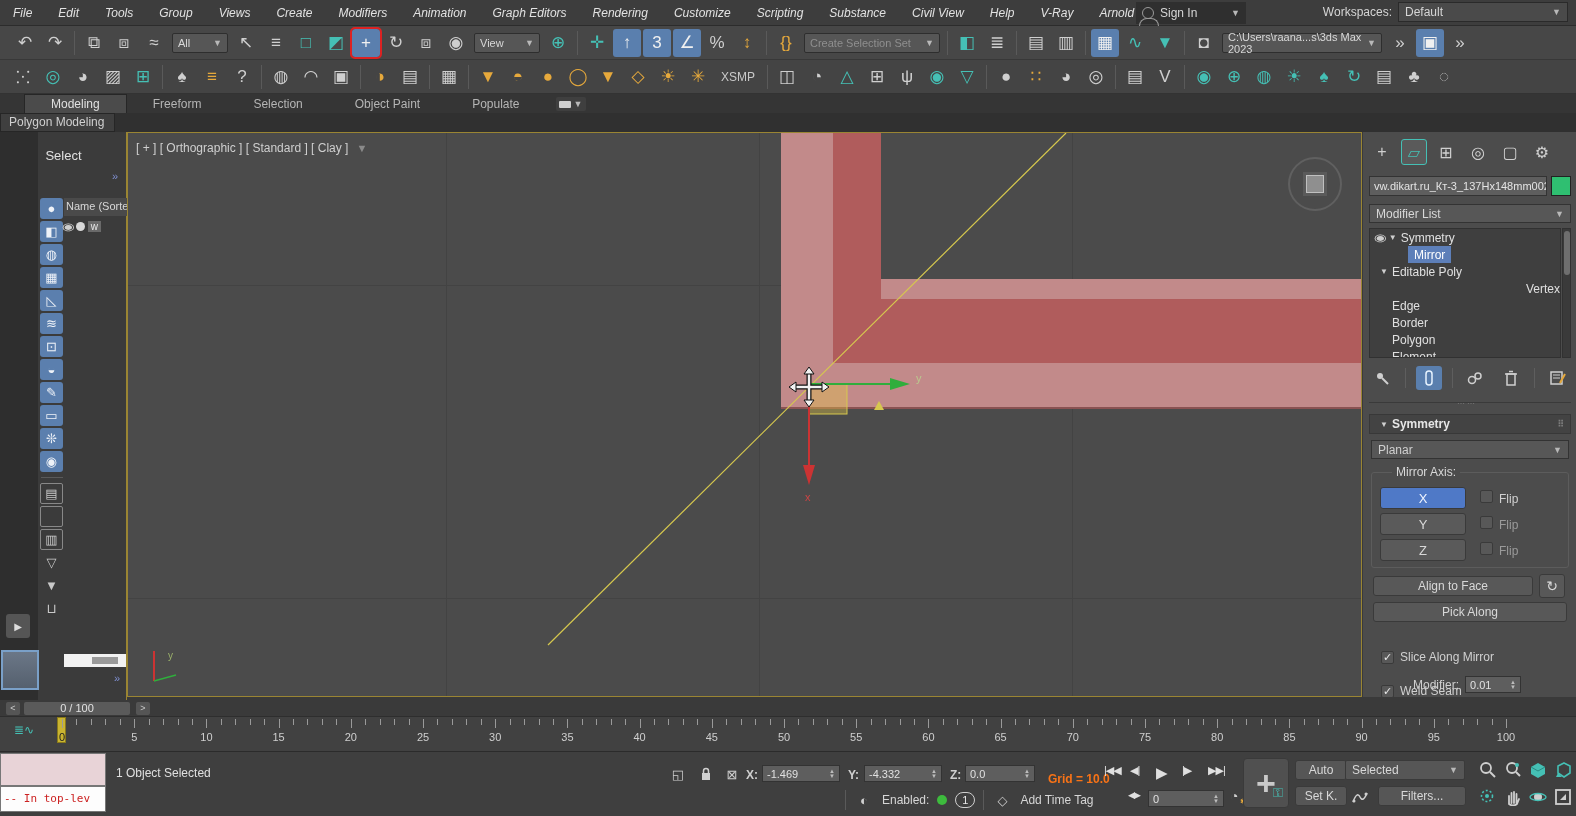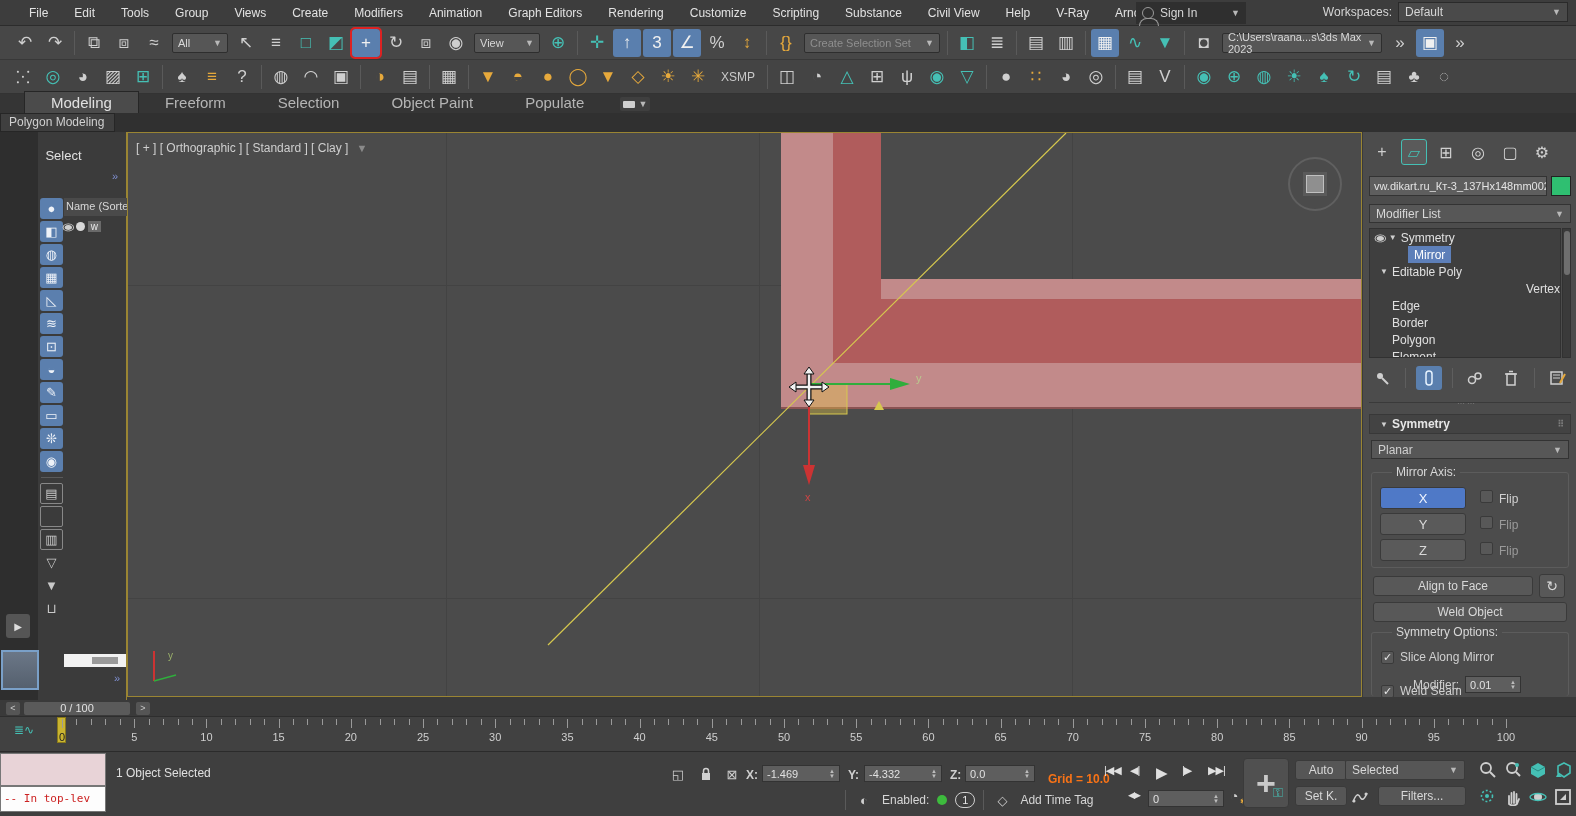--- a/index.html
+++ b/index.html
@@ -3,21 +3,21 @@
 <meta charset="utf-8">
 <style>
   * { box-sizing: border-box; margin: 0; padding: 0; }
   html,body { width:1576px; height:816px; overflow:hidden; background:#3a3a3a;
     font-family:"Liberation Sans", sans-serif; }
   #app { position:relative; width:1576px; height:816px; color:#d6d6d6; font-size:12px; }
   .abs { position:absolute; }
 
   
   #menubar { left:0; top:0; width:1576px; height:26px; background:#3d3d3d; border-bottom:1px solid #2c2c2c; display:flex; align-items:center; }
-  #menu-items { display:flex; align-items:center; padding-left:16px; }
+  #menu-items { display:flex; align-items:center; padding-left:0;font-style:italic; }
   .menu-item { padding:0 13px; color:#e2e2e2; font-size:12px; cursor:default; }
   #signin-box { position:absolute; right:330px; top:2px; width:110px; height:22px; background:#2f2f2f; display:flex; align-items:center; padding:0 6px; }
   .person-glyph { width:12px; height:12px; border:1.5px solid #9a9a9a; border-radius:50%; position:relative; margin-right:6px; }
   .person-glyph:after { content:""; position:absolute; left:-4px; top:10px; width:18px; height:8px; border:1.5px solid #9a9a9a; border-bottom:none; border-radius:8px 8px 0 0; }
   #workspaces { position:absolute; right:8px; top:2px; display:flex; align-items:center; }
   .ws-dd { width:170px; height:20px; background:#4a4a4a; border:1px solid #2a2a2a; display:flex; align-items:center; justify-content:space-between; padding:0 6px; margin-left:6px; }
   .dd-arrow { color:#b8b8b8; font-size:9px; }
 
   
   #toolbar1 { left:0; top:26px; width:1576px; height:34px; background:#474747; border-bottom:1px solid #383838; display:flex; align-items:center; padding-left:10px; }
@@ -28,21 +28,21 @@
   .tb-sep { width:1px; height:24px; background:#5a5a5a; margin:0 4px; flex:0 0 auto; }
   .tb-dd { height:20px; background:#565656; border:1px solid #2e2e2e; border-radius:2px; display:flex; align-items:center; justify-content:space-between; padding:0 5px; font-size:11px; color:#d8d8d8; margin:0 3px; flex:0 0 auto; }
   .tb-dd.grey { color:#8f8f8f; }
   .glyph-yellow { color:#e6a93c !important; }
   .glyph-teal { color:#45c0b5 !important; }
   .glyph-grey { color:#cfcfcf !important; }
   .tb2-label { font-size:12px; color:#c9c9c9; padding:0 8px; }
 
   
   #ribbon-tabs { left:0; top:94px; width:1576px; height:19px; background:#353535; display:flex; align-items:flex-end; padding-left:24px; }
-  .rtab { padding:2px 26px; font-size:15px; color:#b5b5b5; }
+  .rtab { padding:2px 26px; font-size:12px; color:#b5b5b5; }
   .rtab.active { background:#4b4b4b; color:#e0e0e0; border:1px solid #262626; border-bottom:none; }
   .rtab-dd { width:30px; height:14px; background:#3f3f3f; border-radius:2px; margin-left:10px; margin-bottom:2px; display:flex; align-items:center; justify-content:center; gap:3px; }
   .rtab-dd .pill { width:12px; height:7px; background:#cfcfcf; border-radius:1px; }
   #ribbon-panel { left:0; top:113px; width:1576px; height:19px; background:#303030; display:flex; align-items:center; }
   #polygon-modeling-label { background:#3f3f3f; border:1px solid #262626; padding:1px 10px 2px 8px; font-size:12px; color:#d0d0d0; }
 
   
   #left-panel { left:0; top:132px; width:127px; height:568px; background:#3b3b3b; border-right:1px solid #9a8533; }
   #left-dark { position:absolute; left:0; top:0; width:38px; height:568px; background:#2e2e2e; }
   #left-title { position:absolute; left:0; top:16px; width:127px; text-align:center; font-size:13px; color:#e0e0e0; }
@@ -536,25 +536,22 @@
           </div>
           <div class="axis-row" style="top: 66px;">
             <span class="axis-btn">Z</span>
             <span><span class="chk"></span><span class="chk-label dim">Flip</span></span>
           </div>
         </div>
     </div>
 
     <div class="btn" id="align-face-btn">Align to Face</div>
     <div class="btn" id="align-sync-btn">↻</div>
-    <div class="btn" id="pick-object-btn">Weld Object</div>
-
-    <div class="fieldset" id="symmetry-options-group">
-      <span class="legend">Symmetry Options:</span>
-    </div>
+    <div class="btn" id="pick-object-btn">Pick Along</div>
+
     <div id="slice-row">
       <span class="chk checked"></span>
       <span class="chk-label">Slice Along Mirror</span>
     </div>
     <div id="threshold-row">
       <span class="chk-label">Modifier:</span>
       <span id="threshold-field">
         <span>0.01</span>
         <span class="spin" style="margin-left:auto">▲<br>▼</span>
       </span>

